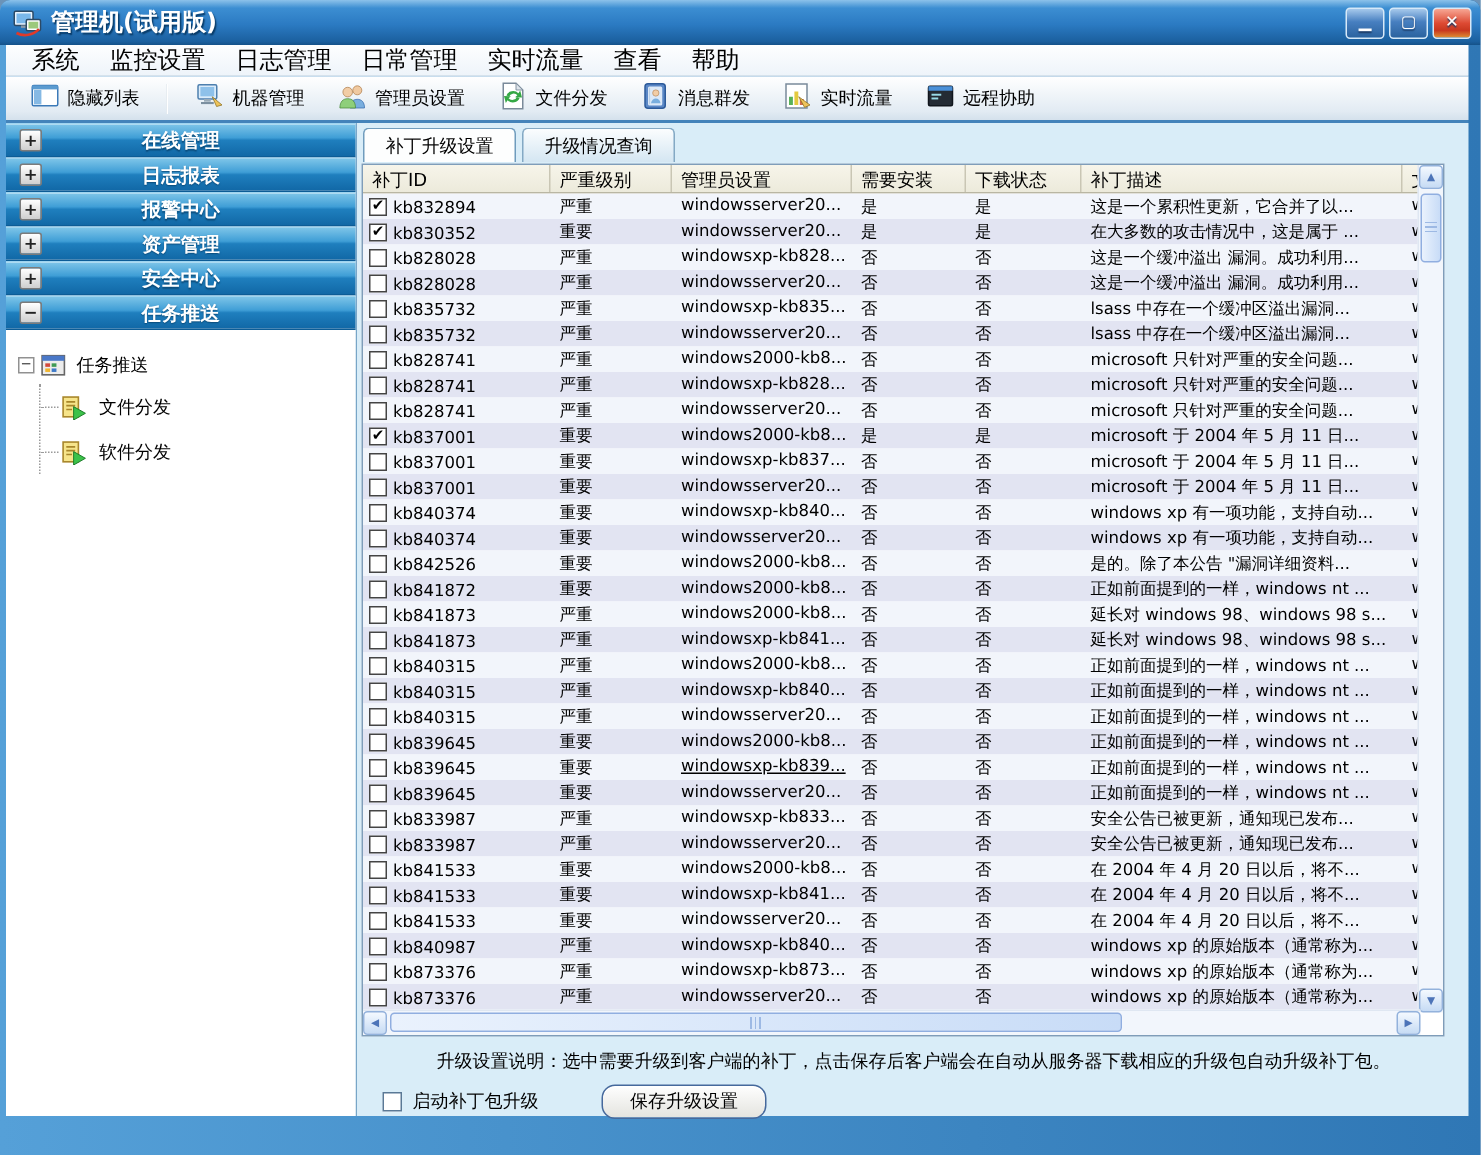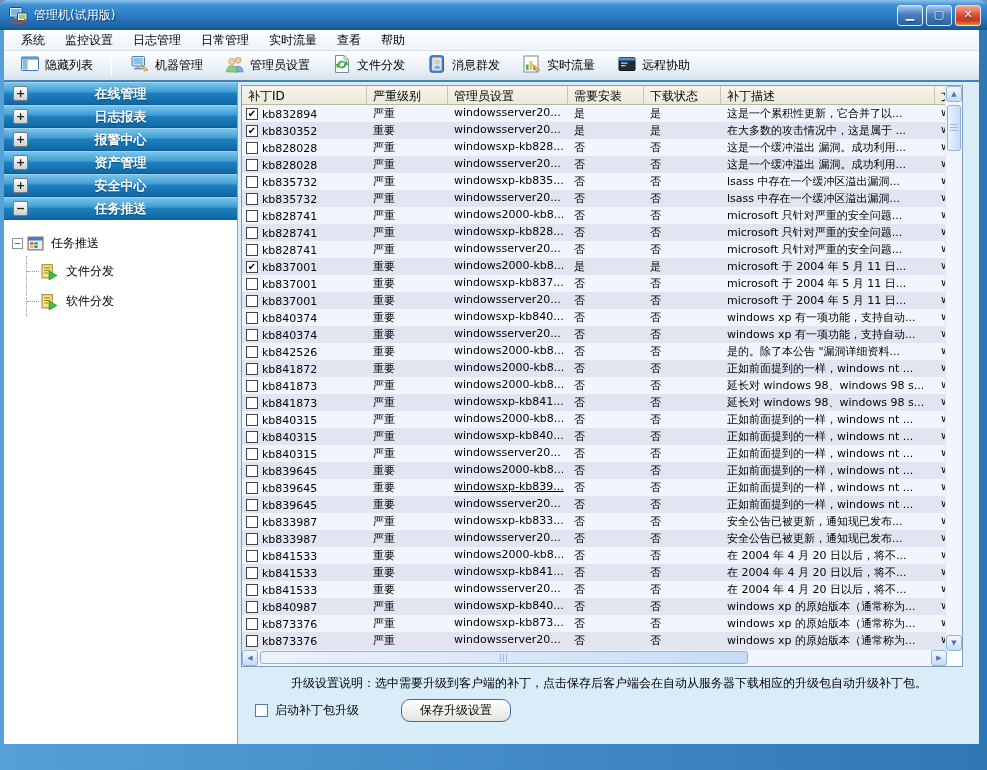--- a/index.html
+++ b/index.html
@@ -12,36 +12,36 @@
     overflow:hidden;
   }
   
   .titlebar{
     height:30px;margin:0 -8px 0 -4px;padding:0 6px 0 8px;
     display:flex;align-items:center;
     background:linear-gradient(180deg,#8cc2ea 0%,#3c8ed2 18%,#2b7ac2 55%,#1b609f 92%,#155289 100%);
     border-radius:7px 7px 0 0;
   }
   .app-icon{width:21px;height:21px;margin-right:5px;flex:0 0 auto;}
-  .title-text{color:#fff;font-weight:normal;font-size:12px;text-shadow:1px 1px 1px #083a66;flex:1;}
+  .title-text{color:#fff;font-weight:bold;font-size:16px;text-shadow:1px 1px 1px #083a66;flex:1;}
   .winbtns{display:flex;gap:3px;}
   .wbtn{
     width:26px;height:21px;border-radius:3px;border:1px solid #d7e9f8;
     display:flex;align-items:center;justify-content:center;
     color:#fff;font-size:11px;font-weight:bold;cursor:default;
     background:linear-gradient(180deg,#a6c9ec 0%,#477fc0 45%,#2b639f 100%);
     text-shadow:0 1px 1px #1c3c66;
   }
   .wbtn.close{background:linear-gradient(180deg,#f7a694 0%,#dd4a33 50%,#c8371f 75%,#dd8f33 100%);}
   .wbtn .glyph{line-height:10px;}
   
   .menubar{
     height:21px;background:linear-gradient(180deg,#fdfeff,#eef4fa);
     display:flex;align-items:center;padding-left:8px;gap:2px;
-    border-bottom:1px solid #d6e2ec;font-size:12px;color:#000;
+    border-bottom:1px solid #d6e2ec;font-size:16px;color:#000;
   }
   .menu-item{padding:2px 9px;cursor:default;}
   
   .toolbar{
     height:31px;background:linear-gradient(180deg,#ffffff,#e2ebf3 80%,#d4e1ec);
     border-bottom:2px solid #4383ba;
     display:flex;align-items:center;padding-left:8px;gap:6px;font-size:12px;
   }
   .tool-btn{display:flex;align-items:center;gap:5px;padding:2px 8px;border-radius:3px;cursor:default;color:#000;}
   .tool-btn svg{width:20px;height:20px;}
@@ -307,20 +307,24 @@
                   <path d="M3 4.6h5.6M3 7h5.6M3 9.4h3.6" stroke="#a8862a" stroke-width="1"></path>
                   <path d="M7.6 7.6l7.4 4.2-7.4 4.2z" fill="#3cc24a" stroke="#1a7a28" stroke-width=".6"></path>
                 </svg></span>
               <span class="tree-label">软件分发</span>
             </div>
           </div>
         </div>
     </div>
 
     <div class="main">
+      <div class="tabs" id="tabs">
+          <div class="tab active">补丁升级设置</div>
+          <div class="tab">升级情况查询</div>
+        </div>
 
       <div class="grid">
         <div class="ghead" id="ghead">
             <div class="th" style="width: 125px;">补丁ID</div>
             <div class="th" style="width: 81px;">严重级别</div>
             <div class="th" style="width: 120px;">管理员设置</div>
             <div class="th" style="width: 76px;">需要安装</div>
             <div class="th" style="width: 77px;">下载状态</div>
             <div class="th" style="width: 214px;">补丁描述</div>
             <div class="th" style="width: 12px; border-right: none;">文</div>

